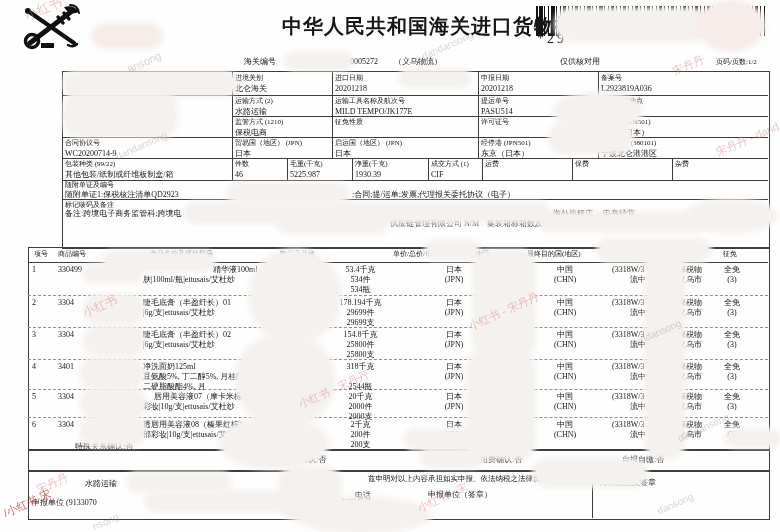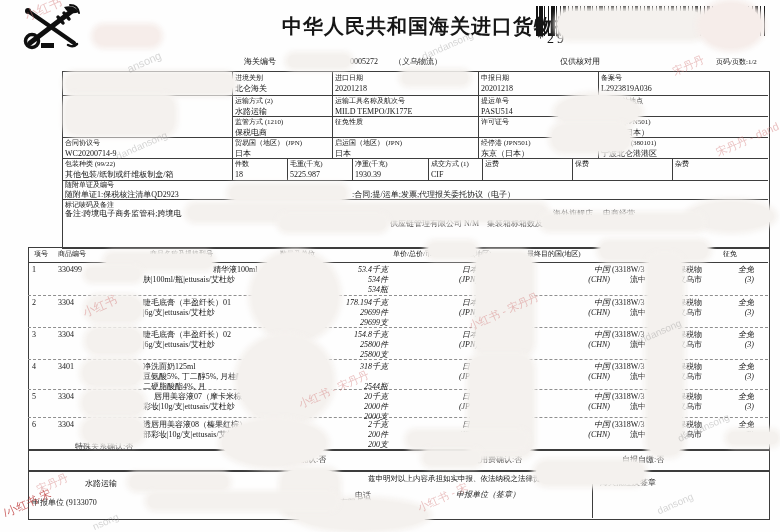--- a/index.html
+++ b/index.html
@@ -1,21 +1,21 @@
 <!DOCTYPE html>
 <html><head>
 <meta charset="utf-8">
 <style>
   html,body{margin:0;padding:0;background:#ffffff;}
   #page{position:relative;width:780px;height:532px;background:#fefefe;overflow:hidden;
         font-family:"Liberation Serif","DejaVu Serif",serif;color:#161616;}
   .abs{position:absolute;white-space:nowrap;z-index:2;}
   .lab{font-size:7px;line-height:9px;}
   .val{font-size:8px;line-height:9px;}
-  .rt{text-align:right;font-style:italic;}
+  .rt{text-align:center;}
   .ct{text-align:center;}
   .title{font-size:20px;font-weight:bold;letter-spacing:1px;}
   .line-h{position:absolute;height:0;border-top:1px solid #3d3d3d;z-index:1;}
   .line-v{position:absolute;width:0;border-left:1px solid #3d3d3d;z-index:1;}
   .dash{border-top:1px dashed #8f8f8f;}
   .box{position:absolute;border:1px solid #3d3d3d;z-index:1;}
   .blob{position:absolute;background:#f4f1ee;z-index:5;border-radius:12px;
         box-shadow:0 0 5px 4px rgba(244,241,238,0.95);}
   .blob.ell{border-radius:50%;}
   .blob.pink{background:#f6edea;box-shadow:0 0 5px 4px rgba(246,237,234,0.95);}
@@ -110,21 +110,21 @@
   <span class="abs lab" style="left:335px;top:139px">启运国（地区） (JPN)</span>
   <span class="abs val" style="left:335px;top:149px">日本</span>
   <span class="abs lab" style="left:481px;top:139px">经停港 (JPN501)</span>
   <span class="abs val" style="left:481px;top:149px">东京（日本）</span>
   <span class="abs lab" style="left:601px;top:139px">入境口岸 (380101)</span>
   <span class="abs val" style="left:601px;top:149px">宁波北仑港港区</span>
 
   <span class="abs lab" style="left:65px;top:160px">包装种类 (99/22)</span>
   <span class="abs val" style="left:65px;top:170px">其他包装/纸制或纤维板制盒/箱</span>
   <span class="abs lab" style="left:235px;top:160px">件数</span>
-  <span class="abs val" style="left:235px;top:170px">18</span>
+  <span class="abs val" style="left:235px;top:170px">46</span>
   <span class="abs lab" style="left:290px;top:160px">毛重(千克)</span>
   <span class="abs val" style="left:290px;top:170px">5225.987</span>
   <span class="abs lab" style="left:355px;top:160px">净重(千克)</span>
   <span class="abs val" style="left:355px;top:170px">1930.39</span>
   <span class="abs lab" style="left:431px;top:160px">成交方式 (1)</span>
   <span class="abs val" style="left:431px;top:170px">CIF</span>
   <span class="abs lab" style="left:485px;top:160px">运费</span>
   <span class="abs lab" style="left:575px;top:160px">保费</span>
   <span class="abs lab" style="left:675px;top:160px">杂费</span>
 

